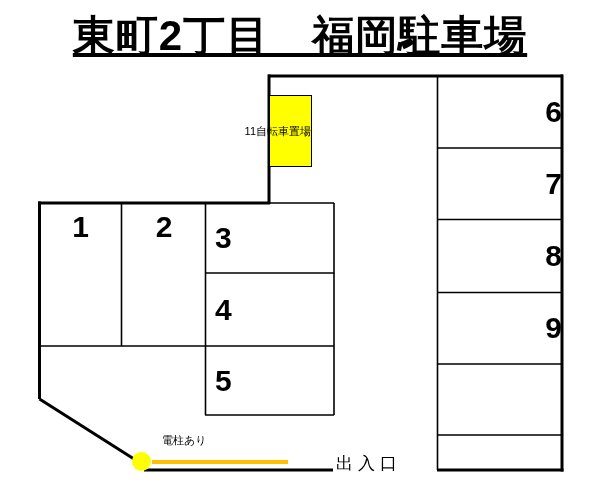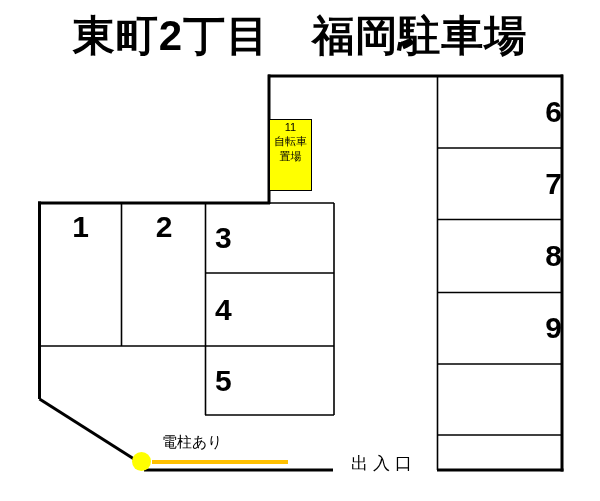--- a/index.html
+++ b/index.html
@@ -15,53 +15,53 @@
   }
   .title{
     position:absolute;
     left:0;top:8px;width:600px;
     text-align:center;
     font-size:42px;
     font-weight:bold;
     color:#000;
     letter-spacing:1px;
     white-space:pre;
+    text-decoration:underline;
   }
   svg.lot{position:absolute;left:0;top:0;}
   .stall{
     position:absolute;
     display:flex;
     color:#000;
     font-weight:bold;
     font-size:30px;
     line-height:1;
   }
   .num-top-center{justify-content:center;align-items:flex-start;padding-top:9px;}
   .num-left{justify-content:flex-start;align-items:center;padding-left:9px;}
   .num-right{justify-content:flex-end;align-items:center;padding-right:9px;}
   .bike-box{
     position:absolute;
     left:269px;top:95px;width:43px;height:72px;
     border:1px solid #000;
     box-sizing:border-box;
-    display:flex;flex-direction:column;
-    justify-content:flex-start;align-items:center;
+    display:flex;flex-direction:row;
+    justify-content:flex-end;align-items:center;
     font-size:11px;line-height:1.3;
     color:#000;text-align:center;
     white-space:nowrap;
-    margin-top:24px;
   }
   .pole-label{
     position:absolute;
     left:162px;top:433px;
-    font-size:15px;color:#000;
+    font-size:11px;color:#000;
   }
   .entrance-label{
     position:absolute;
-    left:351px;top:452px;
+    left:336px;top:452px;
     font-size:17px;color:#000;
     letter-spacing:5px;
     white-space:nowrap;
   }
 </style>
 </head>
 <body>
 
 <div class="canvas">
 

